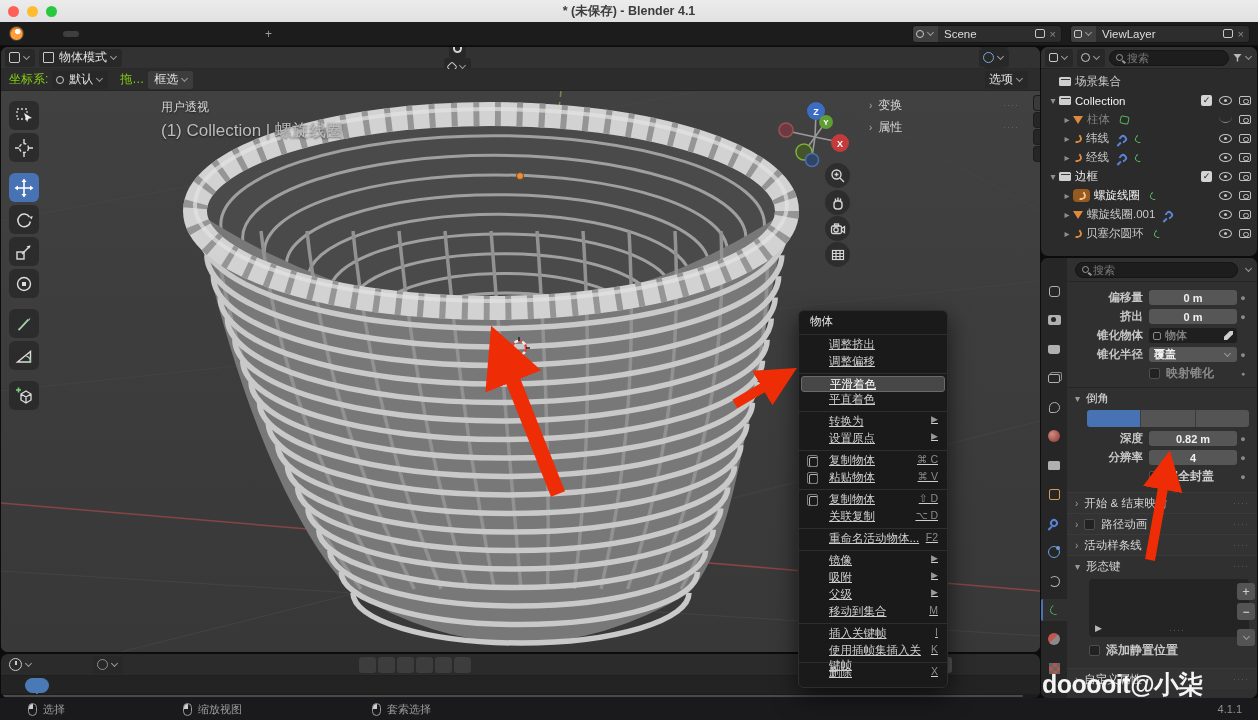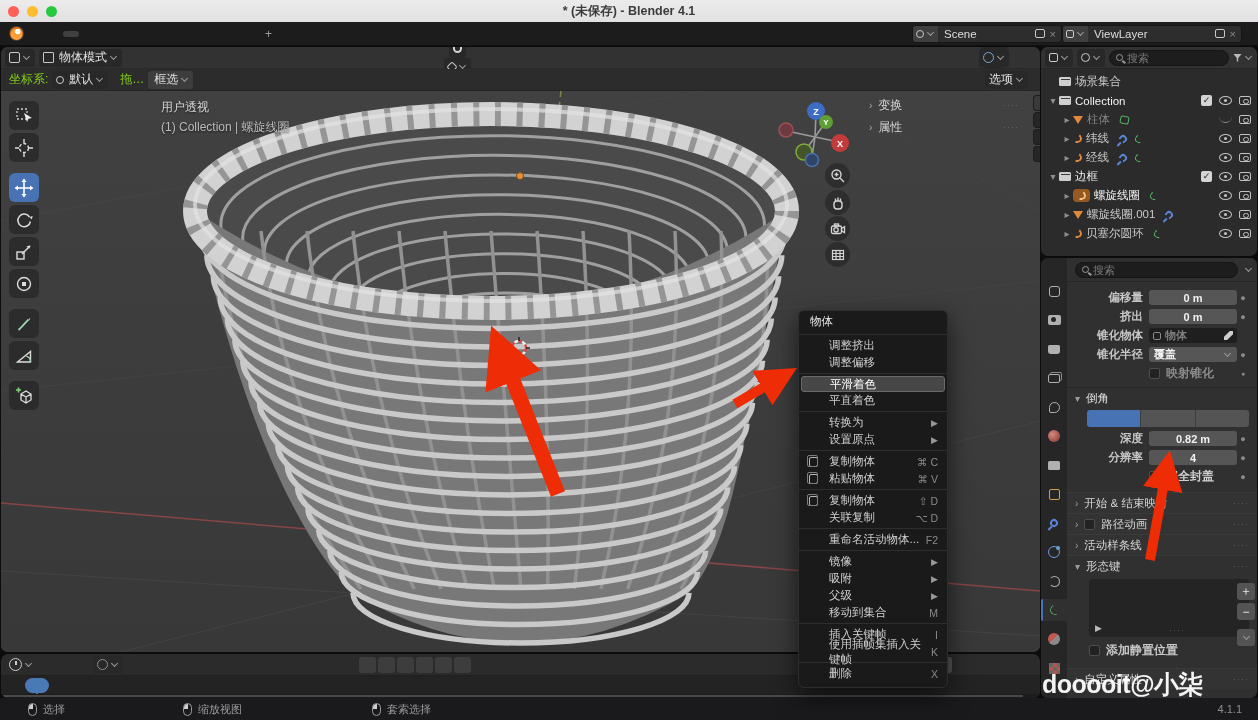--- a/index.html
+++ b/index.html
@@ -42,21 +42,21 @@
   
   #vp-canvas-wrap{position:relative;height:561px;background:linear-gradient(#414141,#383838);}
   
   #ltools{left:8px;top:10px;display:flex;flex-direction:column;gap:3px;}
   .tbtn{width:30px;height:29px;background:rgba(42,42,42,.92);border-radius:6px;display:flex;align-items:center;justify-content:center;}
   .tbtn.active{background:#4772b3;}
   .tbtn svg{display:block;}
   .tgap{height:5px;}
   
   #vp-info{left:160px;top:8px;color:#d8d8d8;font-size:12px;text-shadow:0 1px 2px rgba(0,0,0,.6);}
-  #vp-info .l2{color:#bcbcbc;font-size:12px;margin-top:3px;}
+  #vp-info .l2{color:#bcbcbc;font-size:17px;margin-top:3px;}
   
   .npsec{position:absolute;left:868px;width:150px;height:20px;display:flex;align-items:center;color:#d5d5d5;}
   .npsec .exp{color:#aaa;margin-right:6px;}
   .npsec .dots{margin-left:auto;color:#6a6a6a;font-size:9px;letter-spacing:1px;}
   #nptabs{position:absolute;right:0;top:4px;display:flex;flex-direction:column;gap:1px;}
   #nptabs span{writing-mode:vertical-rl;background:#262626;color:#b5b5b5;font-size:11px;padding:7px 3px;border-radius:4px 0 0 4px;border:1px solid #1d1d1d;border-right:none;}
   #nptabs span.active{background:#3a3a3a;color:#e8e8e8;}
   
   .navbtn{position:absolute;left:824px;width:25px;height:25px;border-radius:50%;background:rgba(40,40,40,.75);display:flex;align-items:center;justify-content:center;}
   
@@ -133,21 +133,21 @@
   .ic-obj{width:11px;height:11px;border:1.6px solid #d89a52;border-radius:2px;}
   .ic-phys{width:12px;height:12px;border:1.5px solid #6a9fd8;border-radius:50%;position:relative;}
   .ic-phys::after{content:"";position:absolute;right:-1px;top:-1px;width:4px;height:4px;border-radius:50%;background:#6a9fd8;}
   .ic-constr{width:11px;height:11px;border:1.5px solid #b0b0b0;border-radius:50%;border-left-color:transparent;}
   .ic-mat{width:12px;height:12px;border-radius:50%;background:linear-gradient(135deg,#c2574d 50%,#8a8a8a 50%);}
   .ic-tex{width:11px;height:11px;background-image:linear-gradient(45deg,#b1574d 25%,transparent 25%,transparent 75%,#b1574d 75%),linear-gradient(45deg,#b1574d 25%,#666 25%,#666 75%,#b1574d 75%);background-size:8px 8px;background-position:0 0,4px 4px;}
   
   #ctxmenu{left:798px;top:310px;width:150px;background:#1a1a1a;border:1px solid #2d2d2d;border-radius:6px;box-shadow:0 8px 24px rgba(0,0,0,.6);z-index:40;padding-bottom:5px;}
   #ctxmenu .mtitle{height:21px;display:flex;align-items:center;padding:0 11px;color:#e6e6e6;font-size:11.5px;}
   .msep{height:1px;background:#2e2e2e;margin:2px 0;}
-  .mitem{position:relative;height:17px;display:flex;align-items:center;padding:0 9px 0 30px;color:#cfcfcf;font-size:11.5px;}
+  .mitem{position:relative;height:17px;display:flex;align-items:flex-start;padding:0 9px 0 30px;color:#cfcfcf;font-size:11.5px;text-decoration:underline;}
   .mitem .sc{margin-left:auto;color:#8a8a8a;font-size:10.5px;}
   .mitem .sub{margin-left:auto;color:#999;font-size:9px;}
   .mitem.hl{background:#474747;border:1px solid #6a6a6a;border-radius:3px;margin:0 2px;padding:0 7px 0 28px;color:#fff;height:16px;}
   .mi{position:absolute;left:10px;top:3.5px;width:9px;height:10px;border:1.2px solid #b5b5b5;border-radius:2px;}
   .mi::before{content:"";position:absolute;left:-3px;top:-3px;width:9px;height:10px;border:1.2px solid #7e7e7e;border-radius:2px;}
   
   #timeline{left:1px;top:654px;width:1039px;height:44px;background:#2b2b2b;}
   #tl-header{height:22px;display:flex;align-items:center;position:relative;border-bottom:1px solid #202020;}
   .clockic{width:13px;height:13px;border:1.5px solid #c9c9c9;border-radius:50%;position:relative;margin-left:8px;}
   .clockic::after{content:"";position:absolute;left:5px;top:2px;width:1.5px;height:4px;background:#c9c9c9;}
@@ -209,21 +209,21 @@
     <span class="tb-plus">+</span>
     <div class="idchip abs" style="right:196px;width:150px">
       <span class="lead">
           <span class="circ-ic" style="width:8px;height:8px"></span>
           <span class="caret"></span>
         </span>
       <span style="margin-left:6px;flex:1">Scene</span>
       <span class="mini-ic"></span>
       <span class="x">×</span>
     </div>
-    <div class="idchip abs" style="right:16px;width:180px">
+    <div class="idchip abs" style="right:8px;width:180px">
       <span class="lead">
           <span class="sq-ic" style="width:8px;height:8px"></span>
           <span class="caret"></span>
         </span>
       <span style="margin-left:6px;flex:1">ViewLayer</span>
       <span class="mini-ic"></span>
       <span class="x">×</span>
     </div>
   </div>
 

